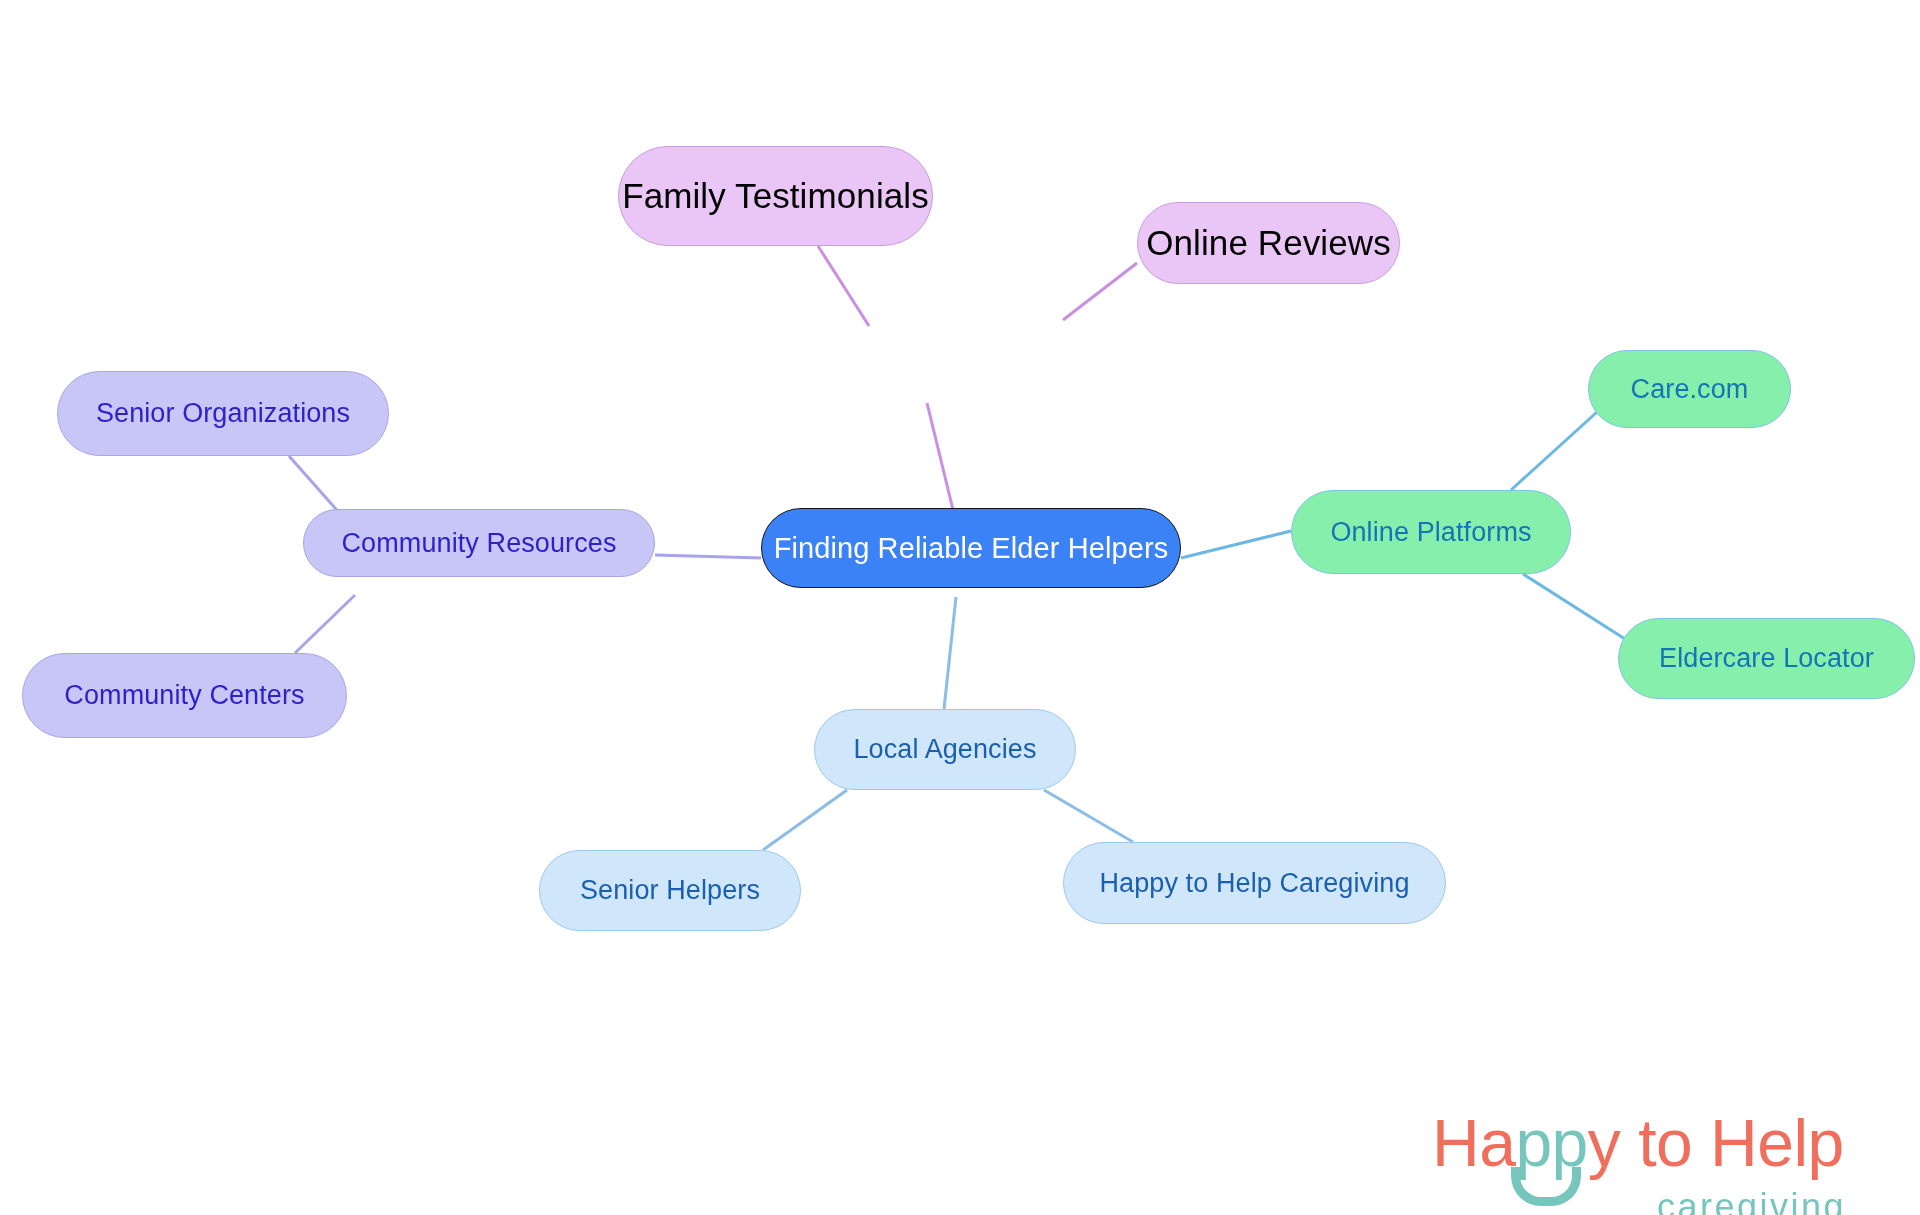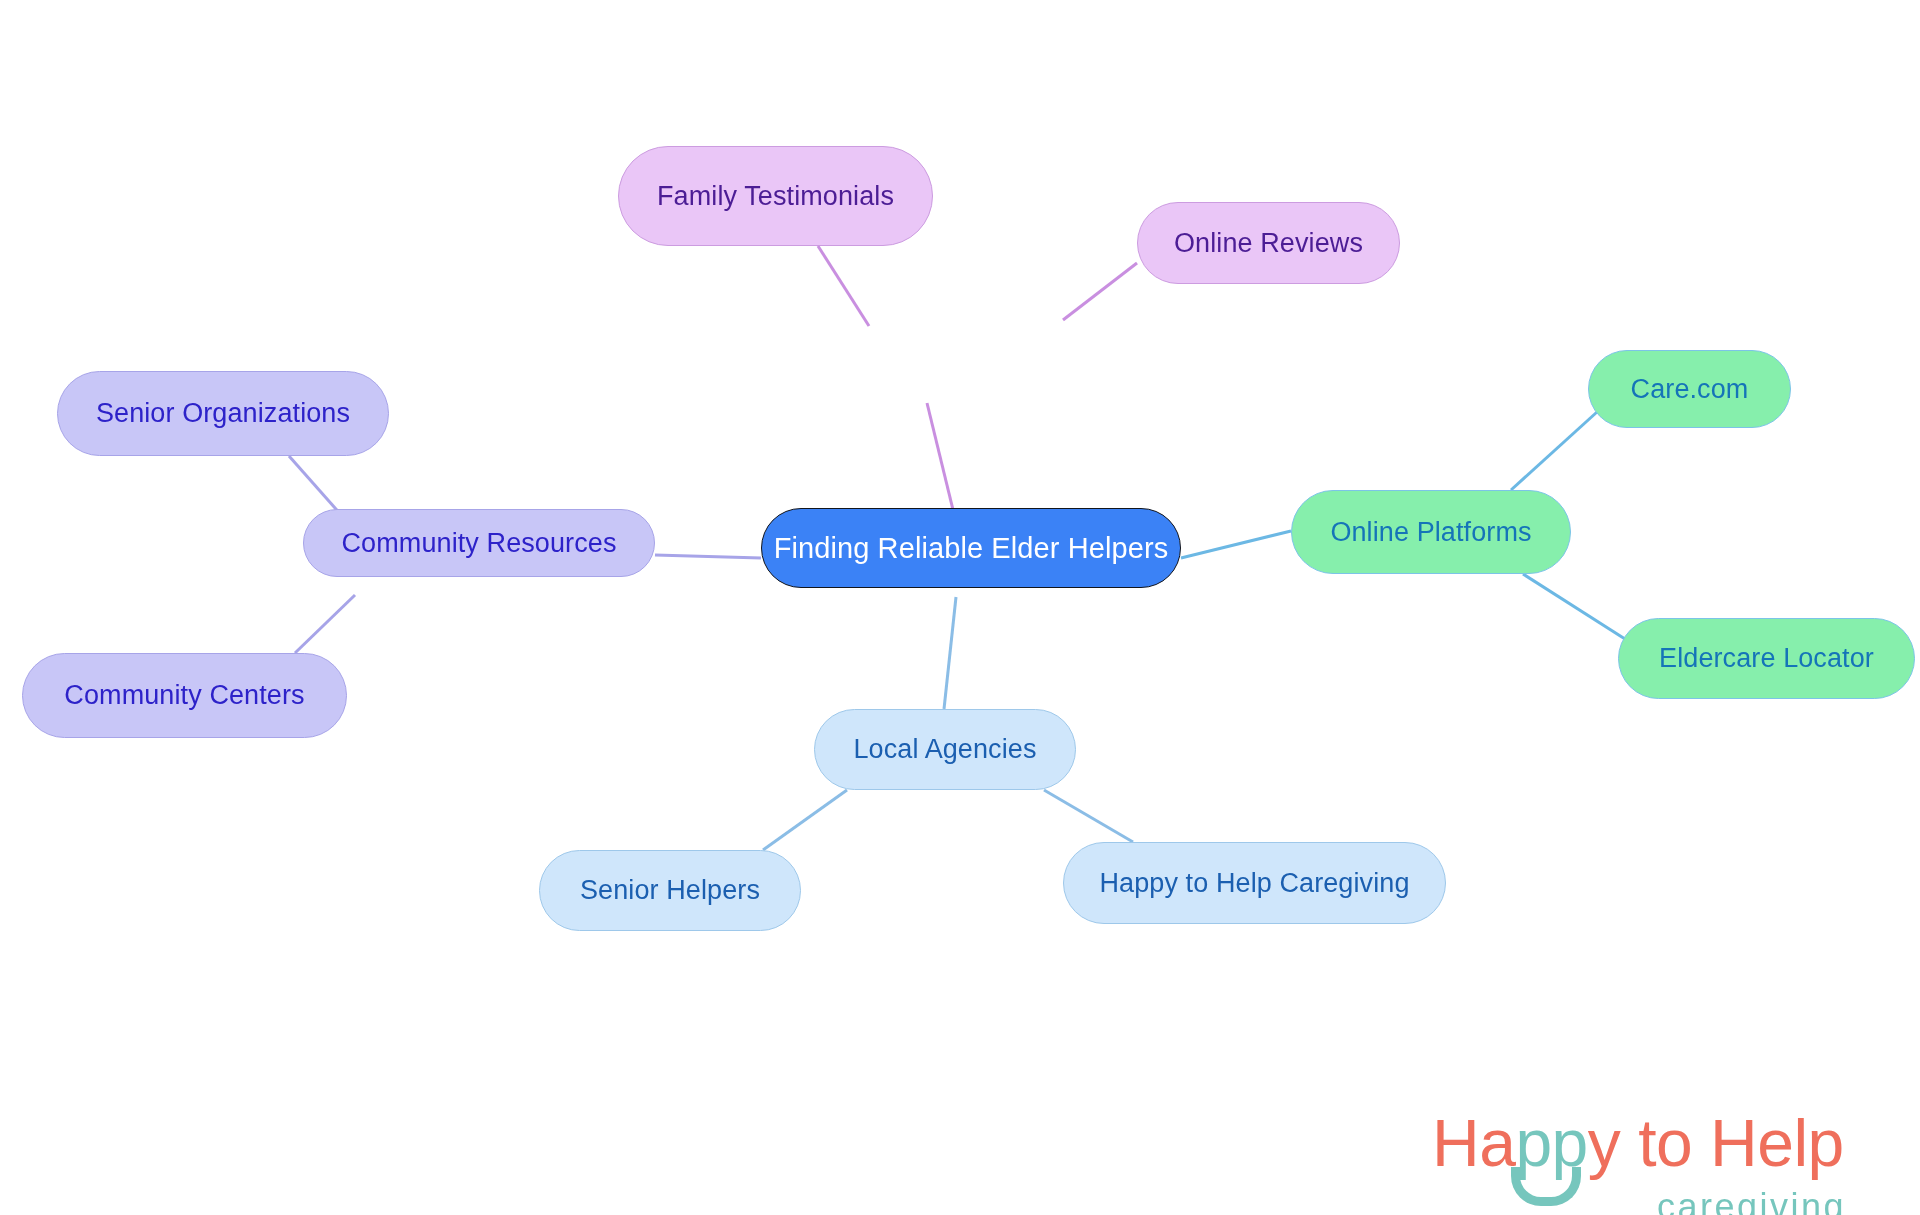--- a/index.html
+++ b/index.html
@@ -48,22 +48,22 @@
   }
   .node-lavender {
     background: #c8c6f7;
     border-color: #a7a4e8;
     color: #2d22c9;
     font-size: 27px;
   }
   .node-lilac {
     background: #eac6f7;
     border-color: #cc9ce0;
-    color: #4c1d95;
-    font-size: 27px;
+    color: #000000;
+    font-size: 35px;
   }
   .node-sky {
     background: #86efac;
     border-color: #7cc4e8;
     color: #1574b8;
     font-size: 27px;
   }
   .node-skylight {
     background: #cfe6fb;
     border-color: #9ec8ea;

